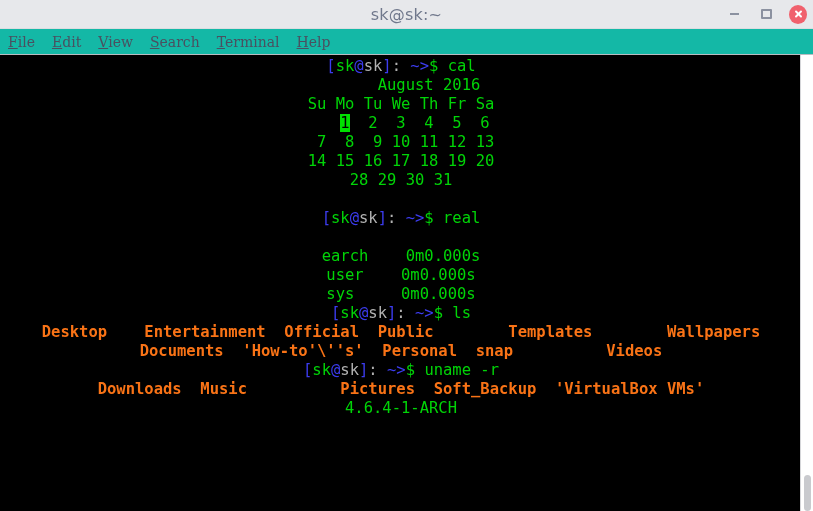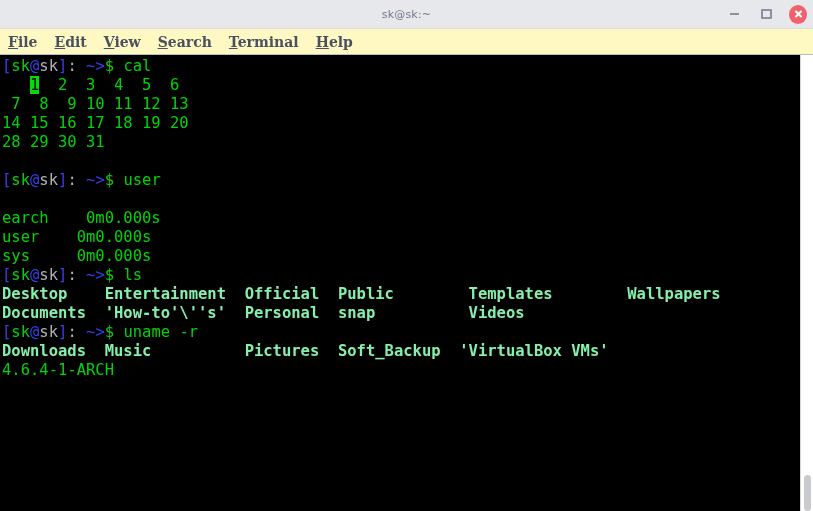--- a/index.html
+++ b/index.html
@@ -29,21 +29,21 @@
     background: #e7e8eb;
     border-bottom: 1px solid #dcdde0;
     position: relative;
     flex: 0 0 auto;
     display: flex;
     align-items: center;
     justify-content: center;
   }
   #title-text {
     font-family: "DejaVu Sans", sans-serif;
-    font-size: 11px;
+    font-size: 16px;
     color: #70788c;
     letter-spacing: 0.2px;
     user-select: none;
   }
   #window-controls {
     position: absolute;
     right: 6px;
     top: 0;
     height: 28px;
     display: flex;
@@ -88,28 +88,27 @@
     height: 2px;
     background: #ffffff;
     border-radius: 1px;
   }
   .wc-close-circle::before { transform: rotate(45deg); }
   .wc-close-circle::after  { transform: rotate(-45deg); }
 
   
   #menubar {
     height: 25px;
-    background: #fef9c3;
+    background: #14b8a6;
     border-bottom: 1px solid #b9bcc2;
     display: flex;
     align-items: center;
     padding-left: 8px;
     gap: 17px;
     flex: 0 0 auto;
-    font-weight: bold;
   }
   .menu-item {
     font-family: "DejaVu Serif", serif;
     font-size: 14px;
     color: #4a5060;
     cursor: default;
     user-select: none;
     white-space: pre;
   }
   .menu-item .mn {
@@ -131,24 +130,25 @@
     box-sizing: border-box;
     overflow: hidden;
   }
   .line {
     height: 19px;
     line-height: 19px;
     font-size: 15.5px;
     white-space: pre;
     font-family: "DejaVu Sans Mono", monospace;
     letter-spacing: 0px;
+    text-align: center;
   }
   .grn      { color: #00d407; }
   .blu      { color: #3c3cf0; }
-  .blu-b    { color: #86efac; font-weight: bold; }
+  .blu-b    { color: #f97316; font-weight: bold; }
   .gry      { color: #b2b2b2; }
   .inv      { background: #00e000; color: #000000; }
   .cursor   {
     background: #00e000;
     color: #000000;
     display: inline-block;
     width: 10px;
     height: 15px;
     vertical-align: -2px;
   }
@@ -199,28 +199,30 @@
     <span class="menu-item"><span class="mn">S</span><span>earch</span></span>
     <span class="menu-item"><span class="mn">T</span><span>erminal</span></span>
     <span class="menu-item"><span class="mn">H</span><span>elp</span></span>
   </div>
 
   <div id="term-wrap">
     <div id="term">
 
       <div class="line"><span class="blu">[</span><span class="grn">sk</span><span class="blu">@</span><span class="gry">sk</span><span class="blu">]</span><span class="gry">:</span><span class="blu"> ~&gt;</span><span class="grn">$</span><span class="grn"> </span><span class="grn">cal</span></div>
 
+      <div class="line grn">      August 2016</div>
+      <div class="line grn">Su Mo Tu We Th Fr Sa</div>
       <div class="line"><span class="grn">   </span><span class="inv">1</span><span class="grn">  2  3  4  5  6</span></div>
       <div class="line grn"> 7  8  9 10 11 12 13</div>
       <div class="line grn">14 15 16 17 18 19 20</div>
       <div class="line grn">28 29 30 31</div>
 
       <div class="line">&nbsp;</div>
 
-      <div class="line"><span class="blu">[</span><span class="grn">sk</span><span class="blu">@</span><span class="gry">sk</span><span class="blu">]</span><span class="gry">:</span><span class="blu"> ~&gt;</span><span class="grn">$</span><span class="grn"> </span><span class="grn">user</span></div>
+      <div class="line"><span class="blu">[</span><span class="grn">sk</span><span class="blu">@</span><span class="gry">sk</span><span class="blu">]</span><span class="gry">:</span><span class="blu"> ~&gt;</span><span class="grn">$</span><span class="grn"> </span><span class="grn">real</span></div>
 
       <div class="line">&nbsp;</div>
 
       <div class="line grn">earch    0m0.000s</div>
       <div class="line grn">user    0m0.000s</div>
       <div class="line grn">sys     0m0.000s</div>
 
       <div class="line"><span class="blu">[</span><span class="grn">sk</span><span class="blu">@</span><span class="gry">sk</span><span class="blu">]</span><span class="gry">:</span><span class="blu"> ~&gt;</span><span class="grn">$</span><span class="grn"> </span><span class="grn">ls</span></div>
 
       <div class="line blu-b">Desktop    Entertainment  Official  Public        Templates        Wallpapers</div>

